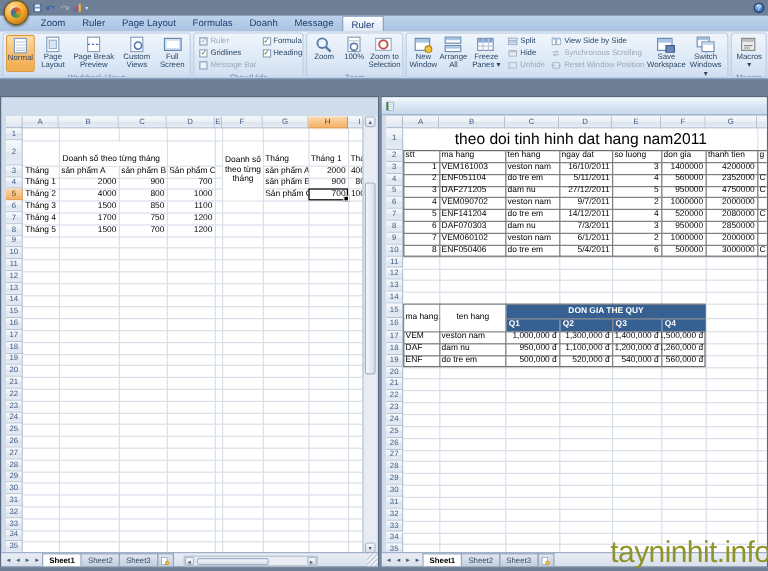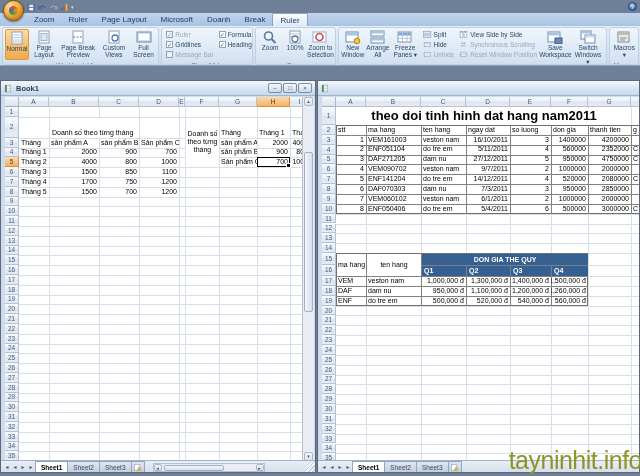--- a/index.html
+++ b/index.html
@@ -62,21 +62,21 @@
   .tframe{position:absolute;border:1px solid #6e6e6e;}
   .tline-v{position:absolute;width:1px;background:#808080;}
   .tline-h{position:absolute;height:1px;background:#808080;}
   .cell{position:absolute;font-size:7px;color:#000;display:flex;align-items:flex-end;overflow:hidden;white-space:nowrap;line-height:1.15;padding-bottom:1px;}
   .cell.al{padding-left:2px;}
   .cell.ar{justify-content:flex-end;padding-right:2px;}
   .cell.ac{justify-content:center;text-align:center;}
   .cell.wrap{white-space:normal;align-items:center;}
   .cell.bg{background:#fff;}
   .cell.bluehead{background:var(--bluehead,#376092);color:#fff;font-weight:bold;}
-  .cell.title1{font-size:13px;font-weight:bold;align-items:center;}
+  .cell.title1{font-size:13px;font-weight:normal;align-items:center;}
   .acell{position:absolute;border:1.5px solid #000;}
   .acell::after{content:"";position:absolute;right:-2px;bottom:-2px;width:3px;height:3px;background:#000;border:1px solid #fff;}
   
   .vscroll{position:absolute;background:#e9edf3;border-left:1px solid #b6c2d4;}
   .hscroll{position:relative;background:#e9edf3;border:1px solid #b6c2d4;height:9px;}
   .sarr{position:absolute;background:linear-gradient(#f6f8fb,#d9e1ec);border:1px solid #aab8cc;border-radius:2px;color:#4a5a74;font-size:4.5px;text-align:center;}
   .sthumb{position:absolute;background:linear-gradient(90deg,#f4f7fa,#d7dfea);border:1px solid #9fb0c8;border-radius:2px;}
   .hthumb{position:absolute;background:linear-gradient(#f4f7fa,#d7dfea);border:1px solid #9fb0c8;border-radius:2px;top:1px;height:6px;}
   
   .tabbar{position:absolute;left:0;right:0;bottom:0;height:12px;background:linear-gradient(#eaeef5,#d6dfeb);border-top:1px solid #9fb0c8;display:flex;align-items:flex-end;padding-left:2px;font-size:6.5px;}
@@ -112,23 +112,23 @@
             <rect x="2" y="7" width="3" height="6" fill="#4472c4"></rect>
             <rect x="6" y="4" width="3" height="9" fill="#c0504d"></rect>
             <rect x="10" y="1" width="3" height="12" fill="#f5b642"></rect>
           </svg></span></span>
       <span class="dd">▾</span>
     </div>
   <div class="tabrow" id="tabs">
       <div class="rtab">Zoom</div>
       <div class="rtab">Ruler</div>
       <div class="rtab">Page Layout</div>
-      <div class="rtab">Microsoft</div>
+      <div class="rtab">Formulas</div>
       <div class="rtab">Doanh</div>
-      <div class="rtab">Break</div>
+      <div class="rtab">Message</div>
       <div class="rtab active">Ruler</div>
     </div>
   <div class="helpbtn">?</div>
   <div class="ribbon" id="ribbon">
       <div class="rgroup">
         <div class="rgroup-body">
           <div class="bigbtn active">
             <span class="icon">
               <svg viewBox="0 0 16 14">
                 <rect x="3" y="1" width="10" height="12" fill="#fff" stroke="#8aa0bd"></rect>
@@ -363,35 +363,20 @@
               </svg>
             </span>
             <div>Macros ▾</div>
           </div>
         </div>
         <div class="rgroup-label">Macros</div>
       </div>
     </div>
   <div class="workspace" id="workspace">
       <div class="xlwindow" style="left: 0px; top: 1px; width: 316px; height: 393px;">
-        <div class="wtitle">
-          <span class="icon sm">
-            <svg viewBox="0 0 16 14">
-              <rect x="2" y="1" width="10" height="12" fill="#fff" stroke="#7d94b5"></rect>
-              <rect x="2" y="1" width="3" height="12" fill="#3e8a3e"></rect>
-              <path d="M6 4h5M6 7h5M6 10h5" stroke="#9db2cc"></path>
-            </svg>
-          </span>
-          <span class="ttext">Book1</span>
-          <div class="wbtns">
-            <div class="wb">–</div>
-            <div class="wb">□</div>
-            <div class="wb">×</div>
-          </div>
-        </div>
         <div class="sheetarea" style="left: 4px; top: 16px; width: 299px; height: 364px;">
           <div class="corner" style="left: 0px; top: 0px; width: 14px; height: 10px;"></div>
           <div class="colhdr" style="left: 14px; top: 0px; width: 30px; height: 10px;">A</div>
           <div class="colhdr" style="left: 44px; top: 0px; width: 50px; height: 10px;">B</div>
           <div class="colhdr" style="left: 94px; top: 0px; width: 40px; height: 10px;">C</div>
           <div class="colhdr" style="left: 134px; top: 0px; width: 40px; height: 10px;">D</div>
           <div class="colhdr" style="left: 174px; top: 0px; width: 6px; height: 10px;">E</div>
           <div class="colhdr" style="left: 180px; top: 0px; width: 34px; height: 10px;">F</div>
           <div class="colhdr" style="left: 214px; top: 0px; width: 38px; height: 10px;">G</div>
           <div class="colhdr sel" style="left: 252px; top: 0px; width: 33px; height: 10px;">H</div>

